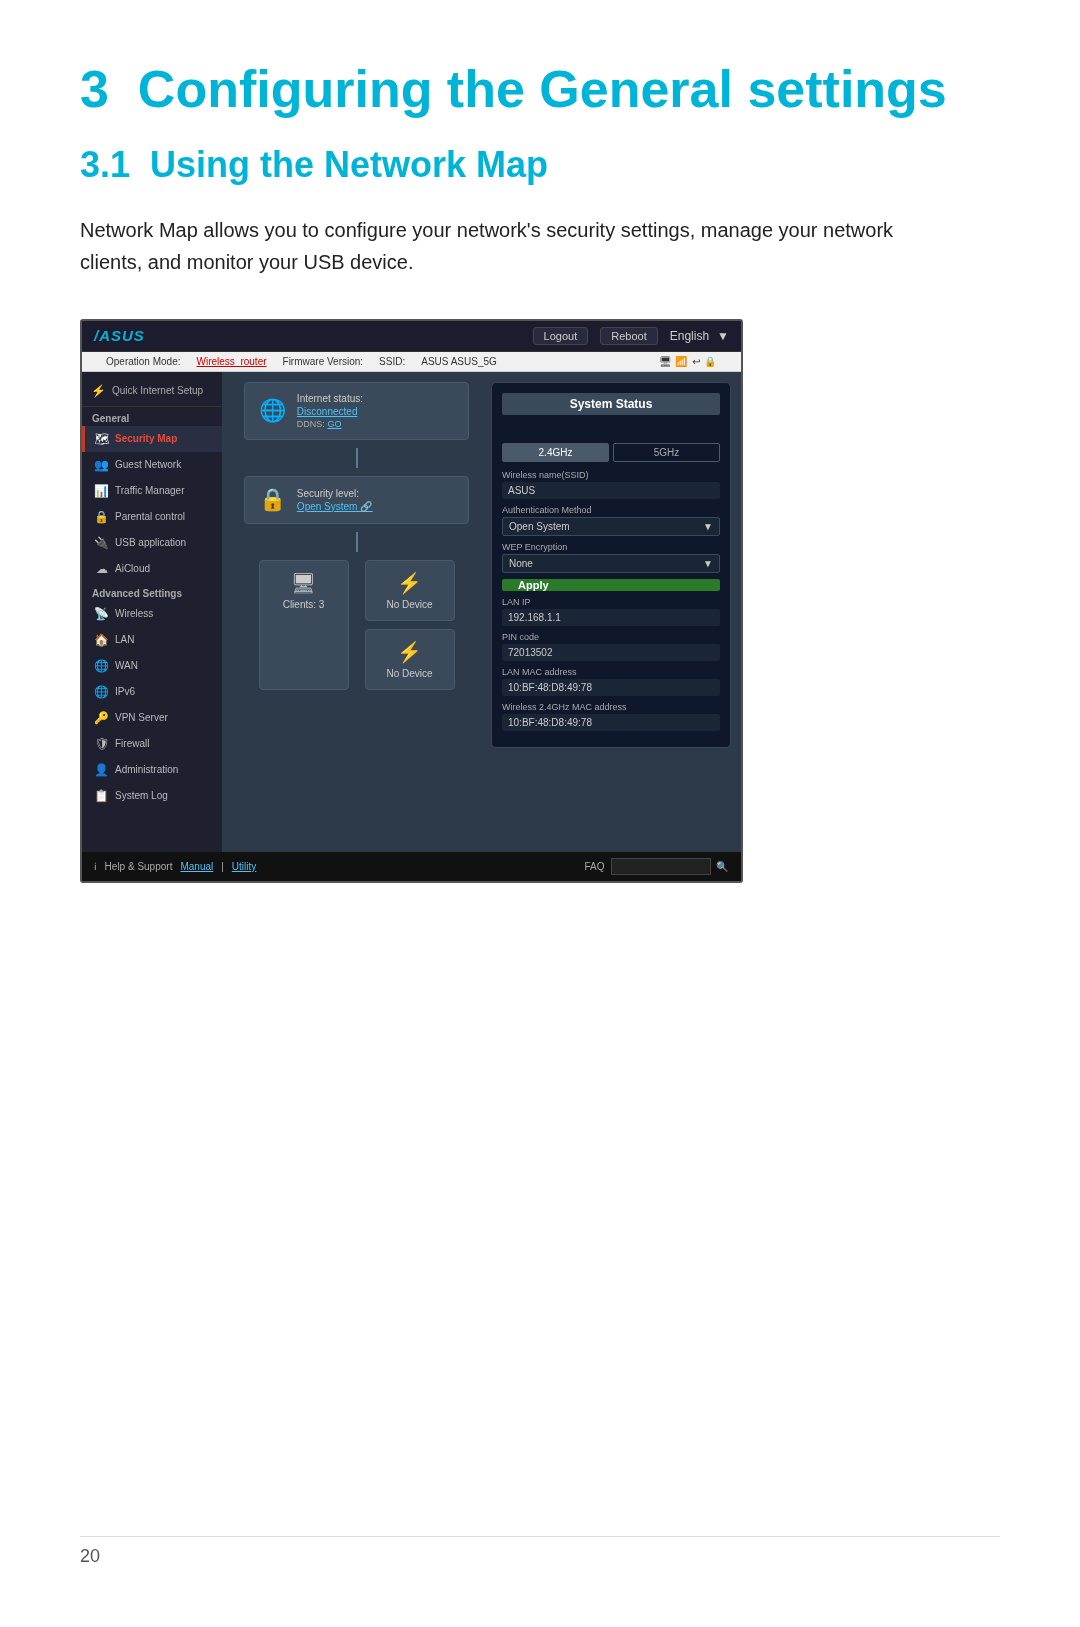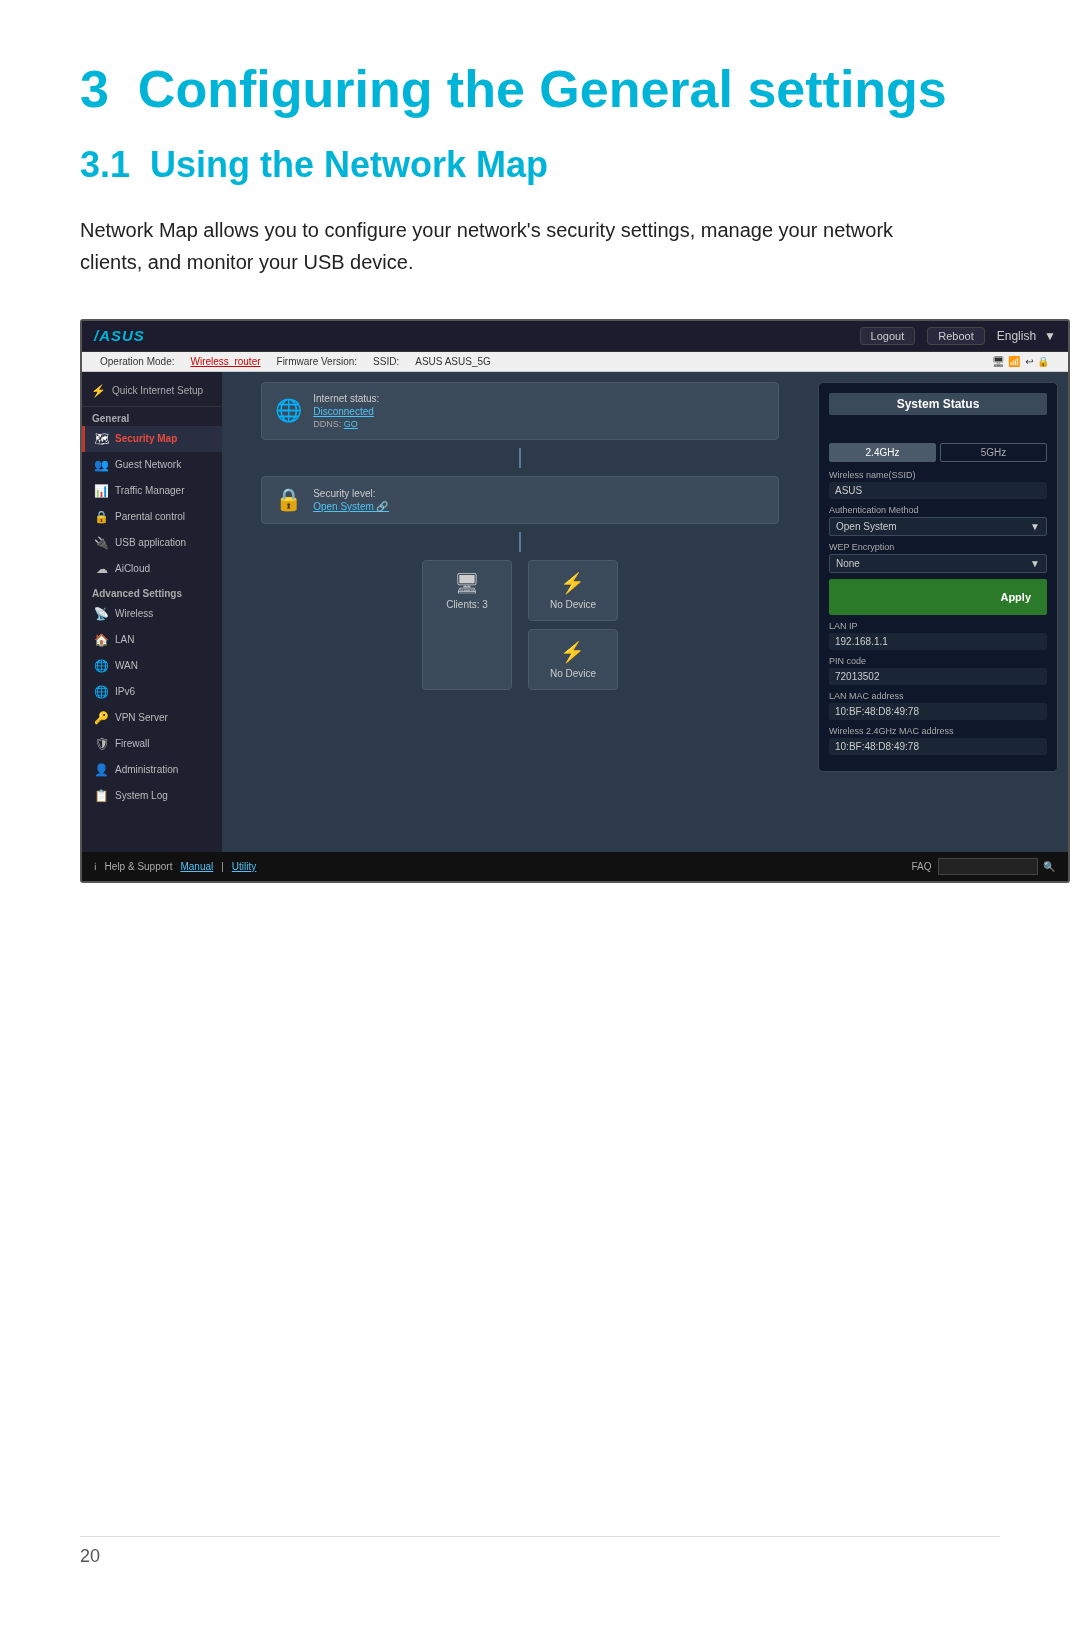--- a/index.html
+++ b/index.html
@@ -30,21 +30,21 @@
     .description {
       font-size: 20px;
       color: #222;
       line-height: 1.6;
       margin-bottom: 41px;
       max-width: 860px;
     }
 
     
     .router-ui {
-      width: 990px;
+      width: 663px;
       border: 2px solid #555;
       background: #1a1a2e;
       border-radius: 3px;
       overflow: hidden;
       font-size: 11px;
     }
 
     
     .router-topbar {
       background: #1c1c2e;
@@ -80,21 +80,21 @@
       align-items: center;
       gap: 8px;
       color: #ccc;
       font-size: 12px;
     }
 
     
     .router-opmode {
       background: #f0f0f0;
       border-bottom: 1px solid #ccc;
-      padding: 4px 18px;
+      padding: 4px 24px;
       font-size: 10px;
       color: #333;
       display: flex;
       align-items: center;
       gap: 16px;
     }
 
     .router-opmode a { color: #c00; text-decoration: underline; }
 
     .router-opmode-icons {
@@ -334,23 +334,23 @@
       display: flex;
       justify-content: space-between;
       align-items: center;
     }
 
     .status-apply-btn {
       background: #2a7a2a;
       color: #fff;
       font-size: 11px;
       font-weight: bold;
-      padding: 12px 16px;
+      padding: 0 16px;
       border-radius: 2px;
-      text-align: right;
+      text-align: left;
       cursor: pointer;
       margin: 6px 0;
     }
 
     
     .router-footer {
       background: #111;
       padding: 6px 12px;
       display: flex;
       align-items: center;

